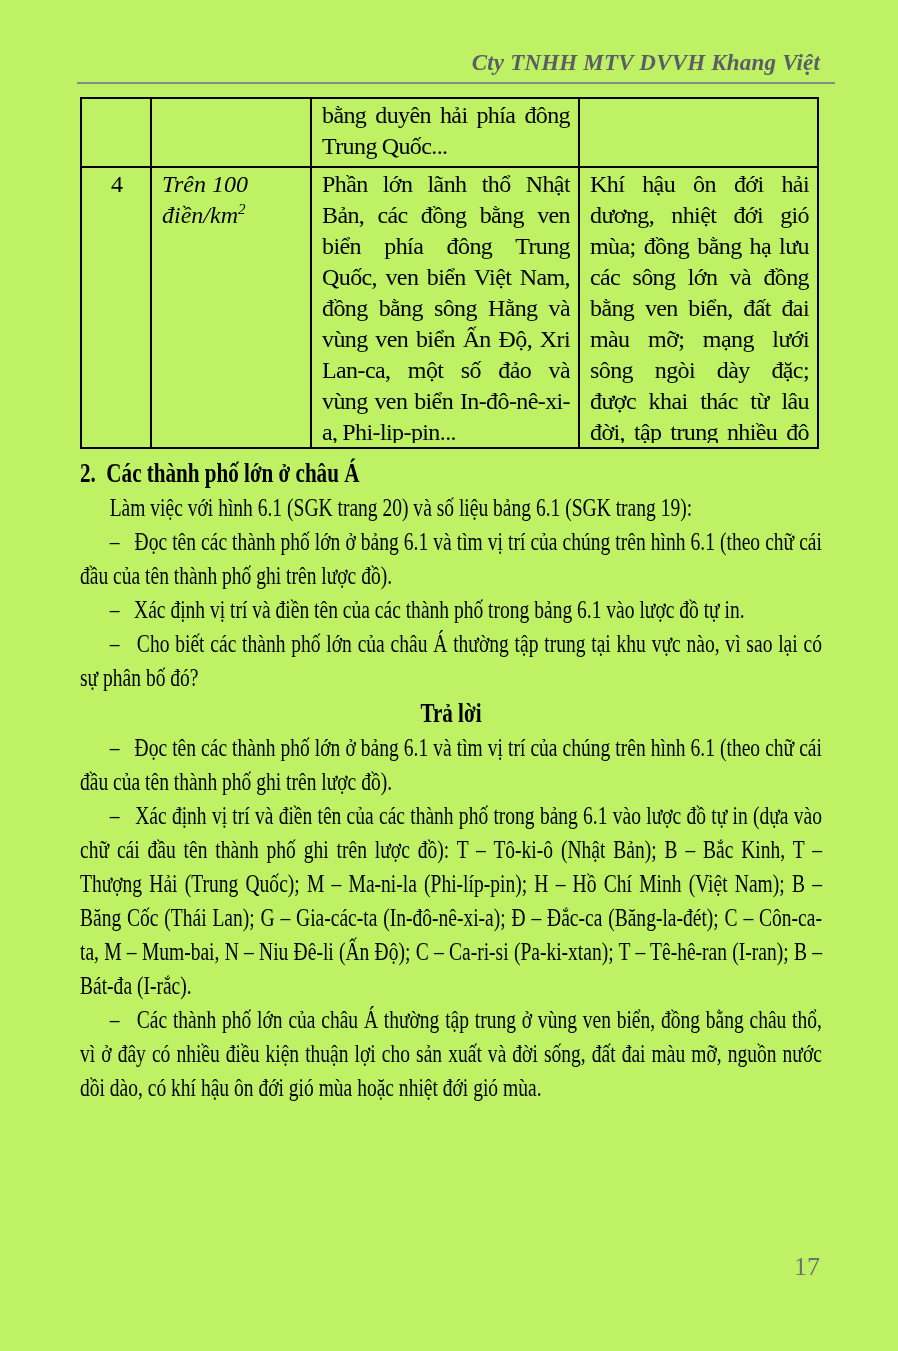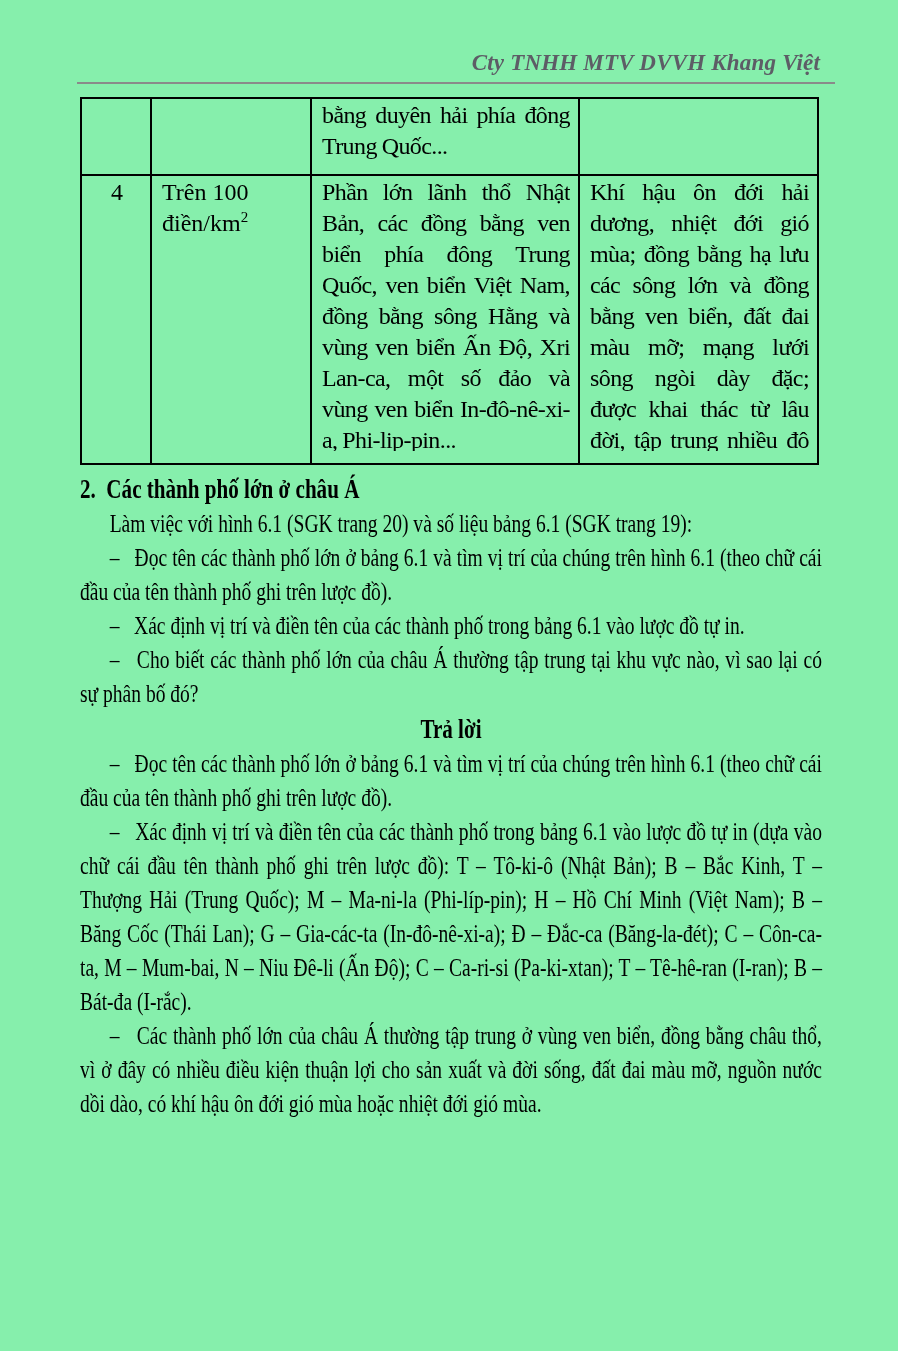--- a/index.html
+++ b/index.html
@@ -1,21 +1,21 @@
 <!DOCTYPE html>
 <html lang="vi"><head>
 <meta charset="utf-8">
 <style>
   * { margin: 0; padding: 0; box-sizing: border-box; }
   html, body { background: #e8e8e8; }
   .page {
     position: relative;
     width: 898px;
     height: 1351px;
-    background: #86efac;
+    background: #bef264;
     overflow: hidden;
     font-family: "Liberation Serif", "DejaVu Serif", serif;
     color: #000000;
   }
   
   .header-line {
     position: absolute;
     top: 50px;
     left: 78px;
     width: 742px;
@@ -43,26 +43,26 @@
   }
   
   table.density {
     border-collapse: collapse;
     width: 737px;
     table-layout: fixed;
   }
   table.density td {
     border: 2px solid #000000;
     vertical-align: top;
-    padding: 1px 8px 12px 10px;
+    padding: 1px 8px 4px 10px;
     font-size: 24px;
     line-height: 31px;
   }
   td.col-num   { width: 70px;  text-align: center; padding: 1px 2px 0 2px; font-size: 25px; }
-  td.col-dens  { width: 160px; font-size: 25px; }
+  td.col-dens  { width: 160px; font-size: 25px; font-style: italic; }
   td.col-dist  { width: 268px; }
   td.col-expl  { width: 239px; }
   .cellbox { overflow: hidden; }
   .r1 .cellbox { height: 62px; }
   .r2 .cellbox { height: 274px; }
   .just { text-align: justify; letter-spacing: -0.6px; word-spacing: -0.5px; }
   sup.unit-sup { font-size: 15px; line-height: 0; }
   
   .flow {
     width: 950px;
@@ -151,14 +151,15 @@
       <p class="para">–&nbsp;&nbsp; Xác định vị trí và điền tên của các thành phố trong bảng 6.1 vào lược đồ tự in.</p>
       <p class="para">–&nbsp;&nbsp; Cho biết các thành phố lớn của châu Á thường tập trung tại khu vực nào, vì sao lại có sự phân bố đó?</p>
       <div class="answer-heading">Trả lời</div>
       <p class="para">–&nbsp;&nbsp; Đọc tên các thành phố lớn ở bảng 6.1 và tìm vị trí của chúng trên hình 6.1 (theo chữ cái đầu của tên thành phố ghi trên lược đồ).</p>
       <p class="para">–&nbsp;&nbsp; Xác định vị trí và điền tên của các thành phố trong bảng 6.1 vào lược đồ tự in (dựa vào chữ cái đầu tên thành phố ghi trên lược đồ): T – Tô-ki-ô (Nhật Bản); B – Bắc Kinh, T – Thượng Hải (Trung Quốc); M – Ma-ni-la (Phi-líp-pin); H – Hồ Chí Minh (Việt Nam); B – Băng Cốc (Thái Lan); G – Gia-các-ta (In-đô-nê-xi-a); Đ – Đắc-ca (Băng-la-đét); C – Côn-ca-ta, M – Mum-bai, N – Niu Đê-li (Ấn Độ); C – Ca-ri-si (Pa-ki-xtan); T – Tê-hê-ran (I-ran); B – Bát-đa (I-rắc).</p>
       <p class="para">–&nbsp;&nbsp; Các thành phố lớn của châu Á thường tập trung ở vùng ven biển, đồng bằng châu thổ, vì ở đây có nhiều điều kiện thuận lợi cho sản xuất và đời sống, đất đai màu mỡ, nguồn nước dồi dào, có khí hậu ôn đới gió mùa hoặc nhiệt đới gió mùa.</p>
     </div>
 
   </div>
 
+  <div class="page-number">17</div>
 
 </div>
 
 </body></html>

